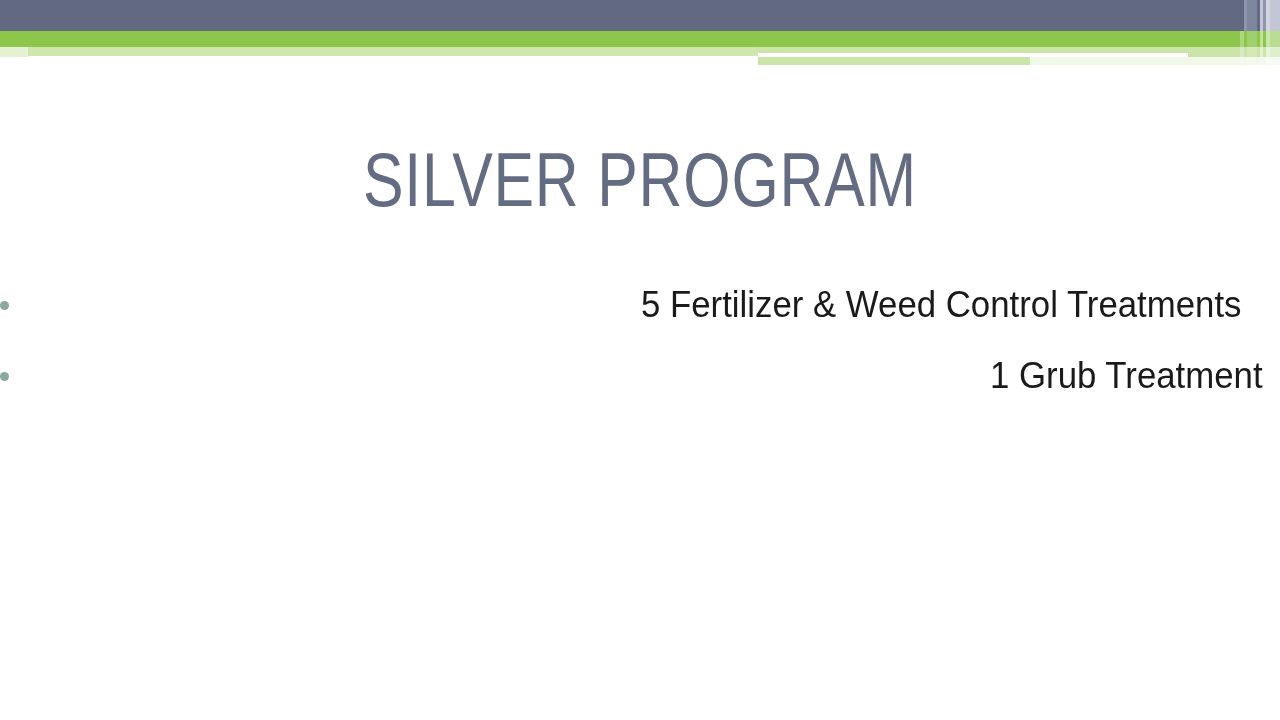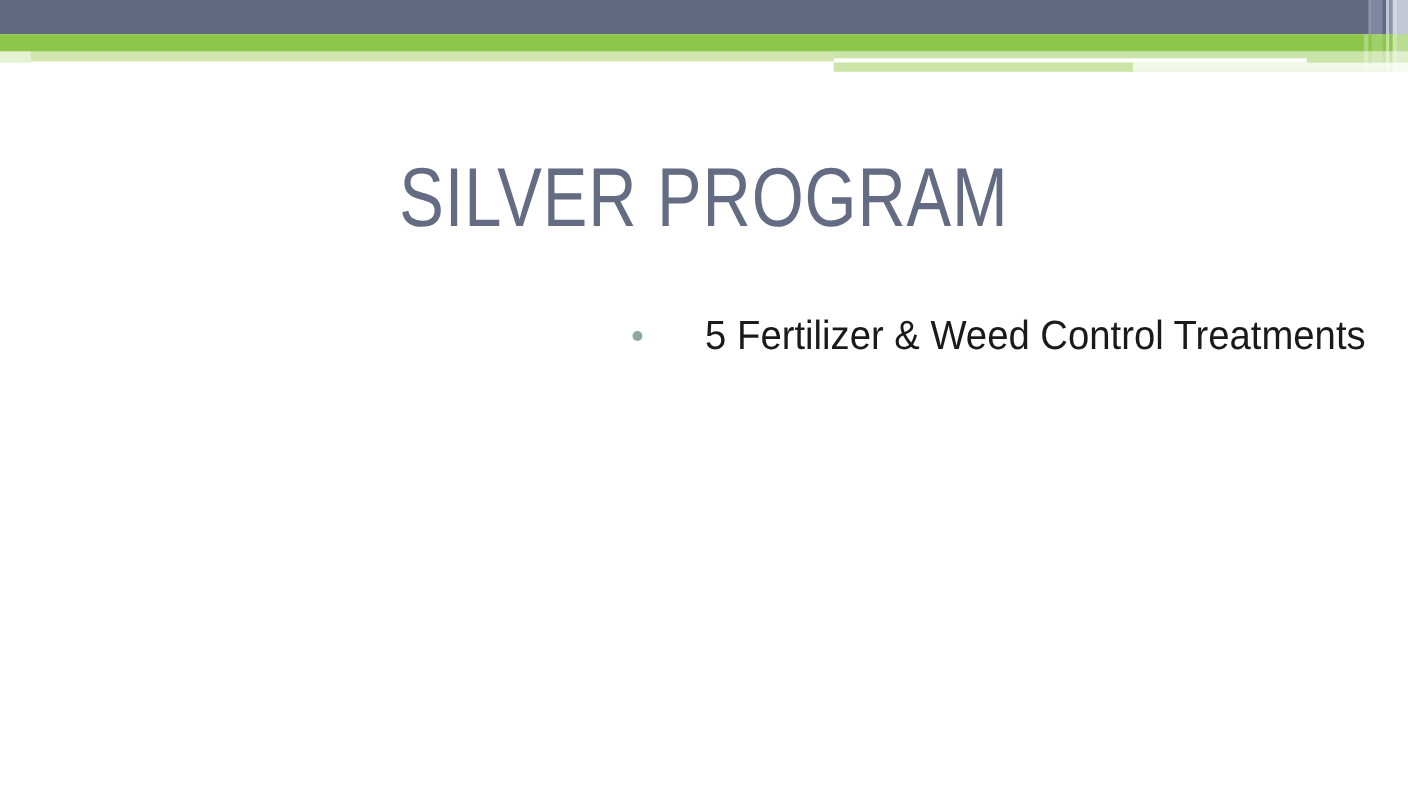--- a/index.html
+++ b/index.html
@@ -125,21 +125,21 @@
     left: 0;
     top: 286px;
     width: 1280px;
     margin: 0;
     padding: 0;
     list-style: none;
   }
   .bullet-row {
     display: flex;
     align-items: baseline;
-    justify-content: flex-end;
+    justify-content: space-between;
     height: 71px;
     gap: 43px;
   }
   .bullet-dot {
     display: inline-block;
     width: 9px;
     height: 9px;
     border-radius: 50%;
     background: #8CA8A0;
     margin-right: 14px;
@@ -196,16 +196,20 @@
   <ul id="body-list">
 
     <li class="bullet-row">
       <span class="bullet-dot"></span>
       <span class="bullet-text">5 Fertilizer &amp; Weed Control Treatments</span>
     </li>
 
 
 
 
+    <li class="bullet-row">
+      <span class="bullet-dot"></span>
+      <span class="bullet-text">1 Grub Treatment</span>
+    </li>
 
   </ul>
 
 </div>
 
 </body></html>

